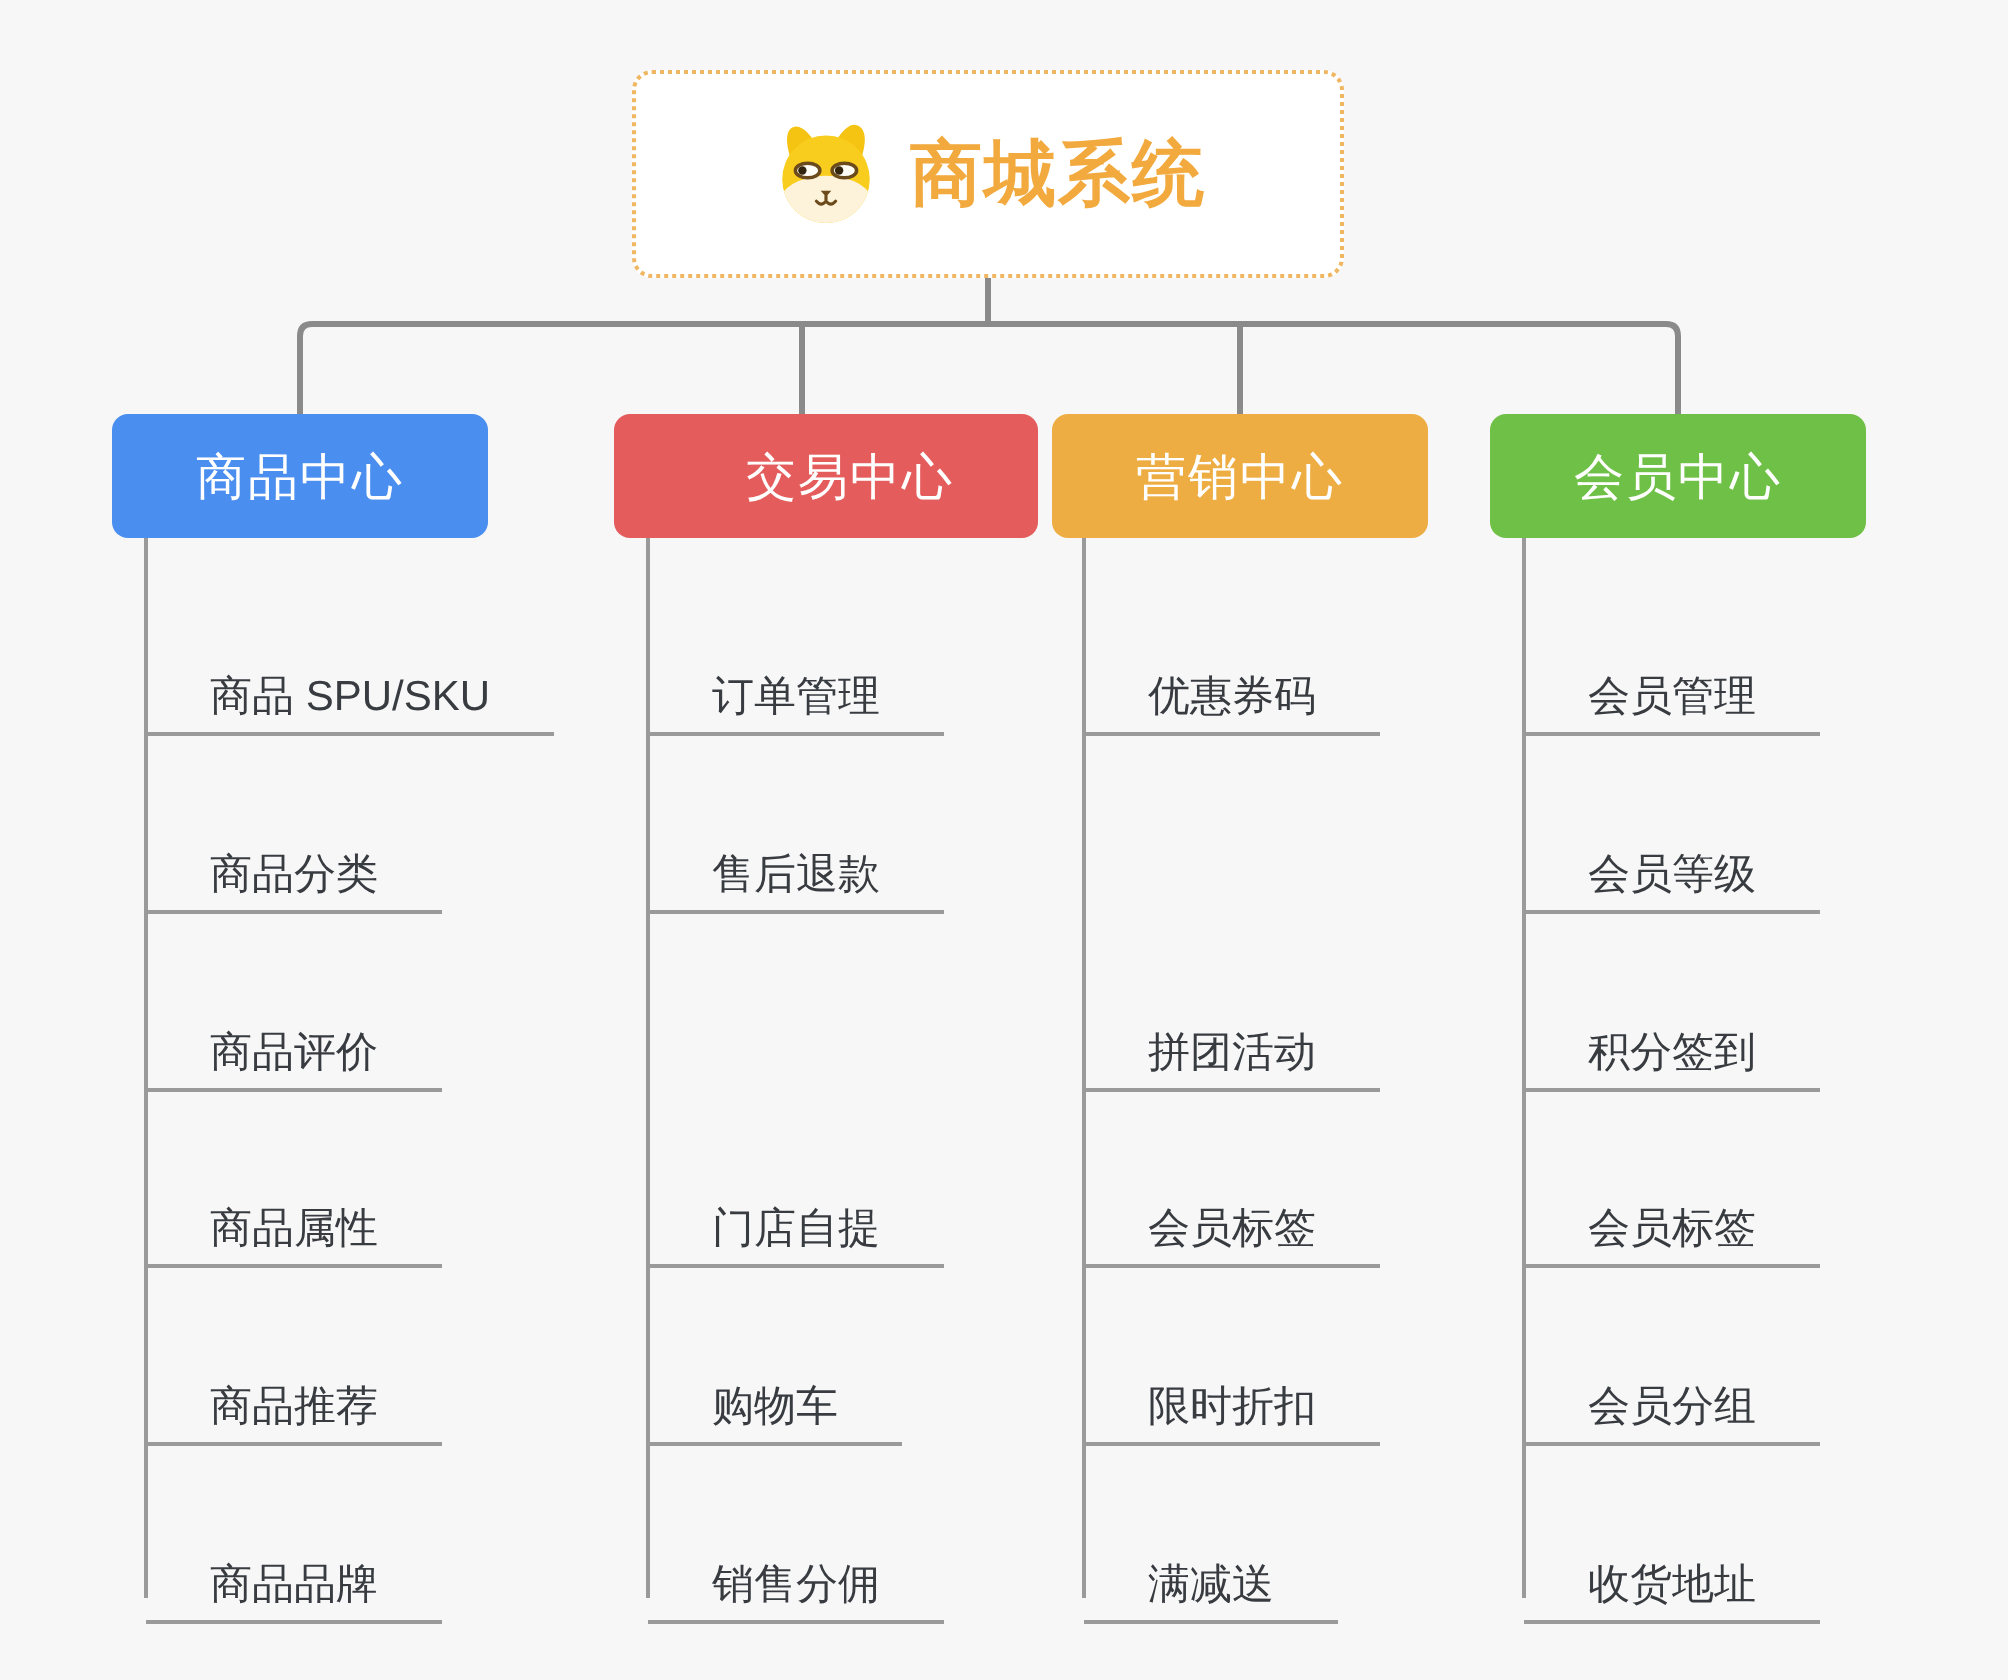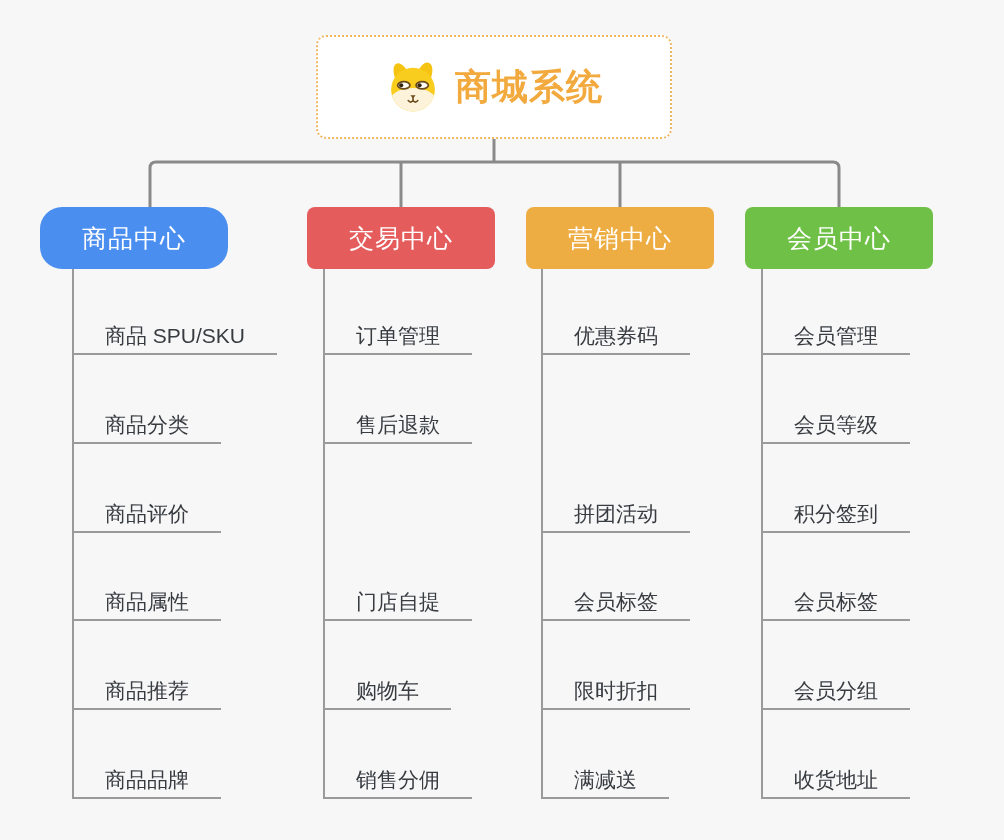--- a/index.html
+++ b/index.html
@@ -23,32 +23,33 @@
   }
   .dog{width:56px;height:54px;display:block;}
 
   
   .branch-box{
     position:absolute;top:207px;width:188px;height:62px;
     border-radius:8px;color:#ffffff;font-size:25px;
     display:flex;align-items:center;justify-content:center;
     white-space:nowrap;letter-spacing:1px;
   }
-  .bx0{left:40px;background:#4a8ef0;border-radius:22px;}
-  .bx1{left:307px;background:#e55c5c;}
+  .bx0{left:56px;background:#4a8ef0;}
+  .bx1{left:307px;background:#e55c5c;padding-left:24px;}
   .bx2{left:526px;background:#eead42;}
   .bx3{left:745px;background:#6fc046;}
 
   
   .leaf{
     position:absolute;
     padding:0 32px 5px 32px;
     border-bottom:2px solid #9a9a9a;
     font-size:21px;line-height:25px;color:#383c41;
     white-space:nowrap;
+    margin-top:13px;
   }
   .c0{left:73px}.c1{left:324px}.c2{left:542px}.c3{left:762px}
   .r0{top:323px}.r1{top:412px}.r2{top:501px}.r3{top:589px}.r4{top:678px}.r5{top:767px}
 </style>
 </head>
 <body>
 
 <div class="canvas">
 
   <svg class="connector-svg" viewBox="0 0 1004 840" xmlns="http://www.w3.org/2000/svg">

